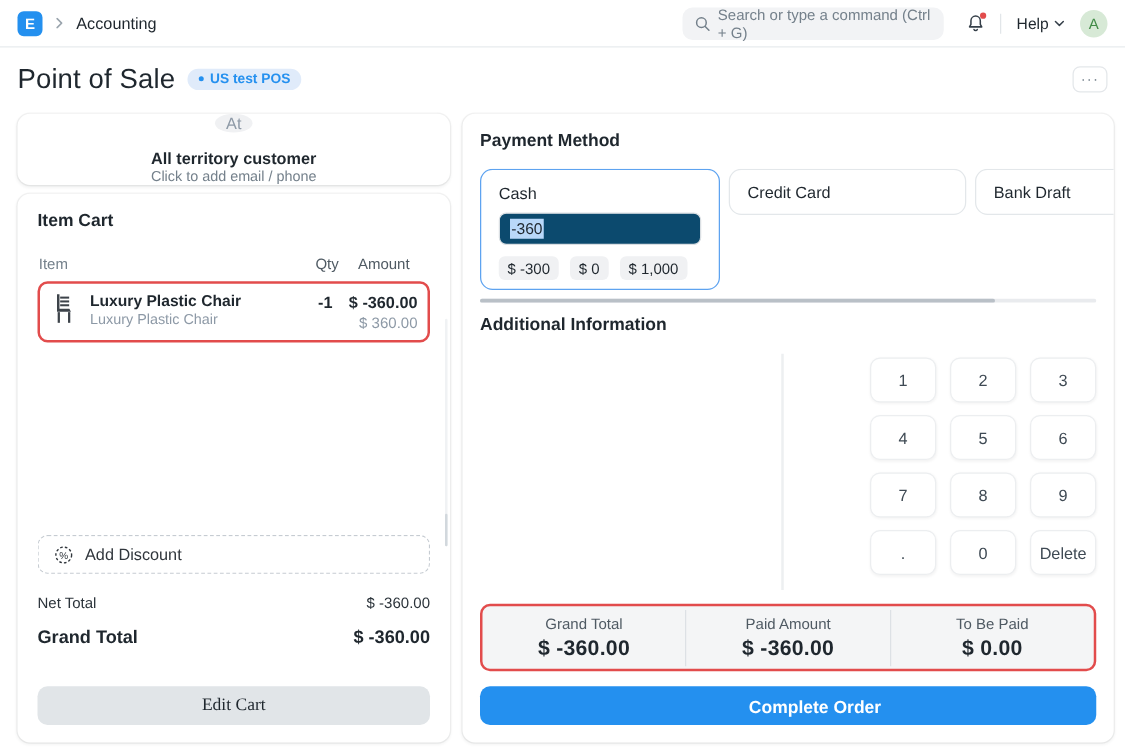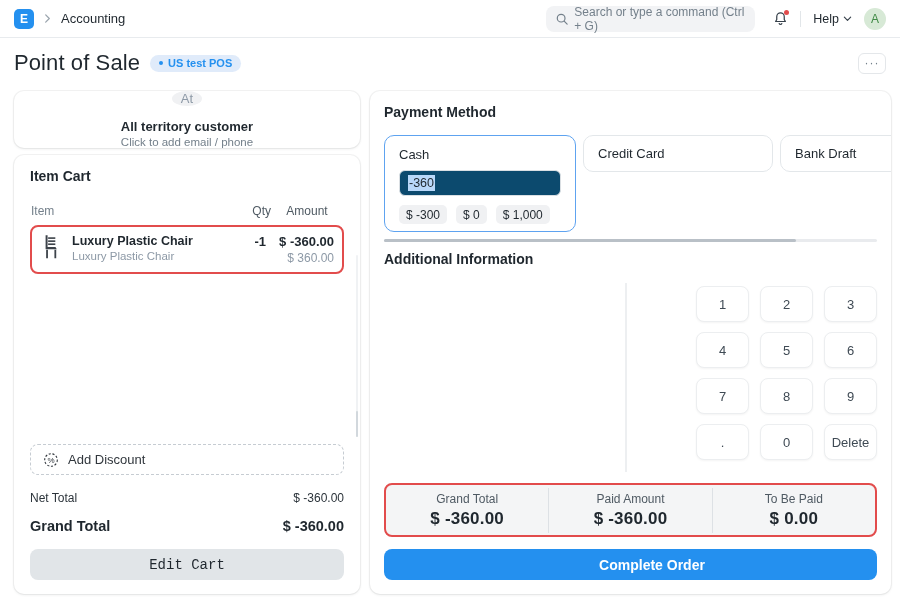--- a/index.html
+++ b/index.html
@@ -80,23 +80,23 @@
     background: #f0f2f4; border-radius: 2px; }
   .cart-scroll-thumb { position: absolute; bottom: 0; width: 2px; height: 26px;
     background: #d2d8dd; border-radius: 2px; cursor: grab; }
   .add-discount { border: 1px dashed #c6ccd2; border-radius: 8px; height: 31px;
     display: flex; align-items: center; gap: 9px; padding: 0 12px; font-size: 13px;
     color: #30363c; cursor: pointer; background: #fff; }
   .net-row { display: flex; justify-content: space-between; font-size: 12px;
     margin-top: 16px; color: #2b333a; }
   .grand-row { display: flex; justify-content: space-between; font-size: 14.5px;
     font-weight: 700; margin-top: 13px; }
-  .edit-cart { margin-top: 15px; height: 31px; background: #e1e5e8; border: none;
+  .edit-cart { margin-top: 31px; height: 31px; background: #e1e5e8; border: none;
     border-radius: 8px; font-size: 14px; color: #1f272e; cursor: pointer; width: 100%;
-    font-family: Liberation Mono, monospace; }
+    font-family: Liberation Serif, serif; }
 
   
   .pay-panel { flex: 1; height: 503px; padding: 13px 14px 14px; overflow: hidden;
     display: flex; flex-direction: column; }
   .pay-title { font-size: 14px; font-weight: 700; margin-bottom: 15px; }
   .methods-row { display: flex; gap: 7px; margin-right: -14px; overflow: hidden;
     height: 97px; align-items: flex-start; flex: none; }
   .method-card { flex: 0 0 190px; border: 1px solid #e3e7ea; border-radius: 10px;
     height: 37px; display: flex; align-items: center; padding: 0 14px; font-size: 13px;
     cursor: pointer; background: #fff; }

